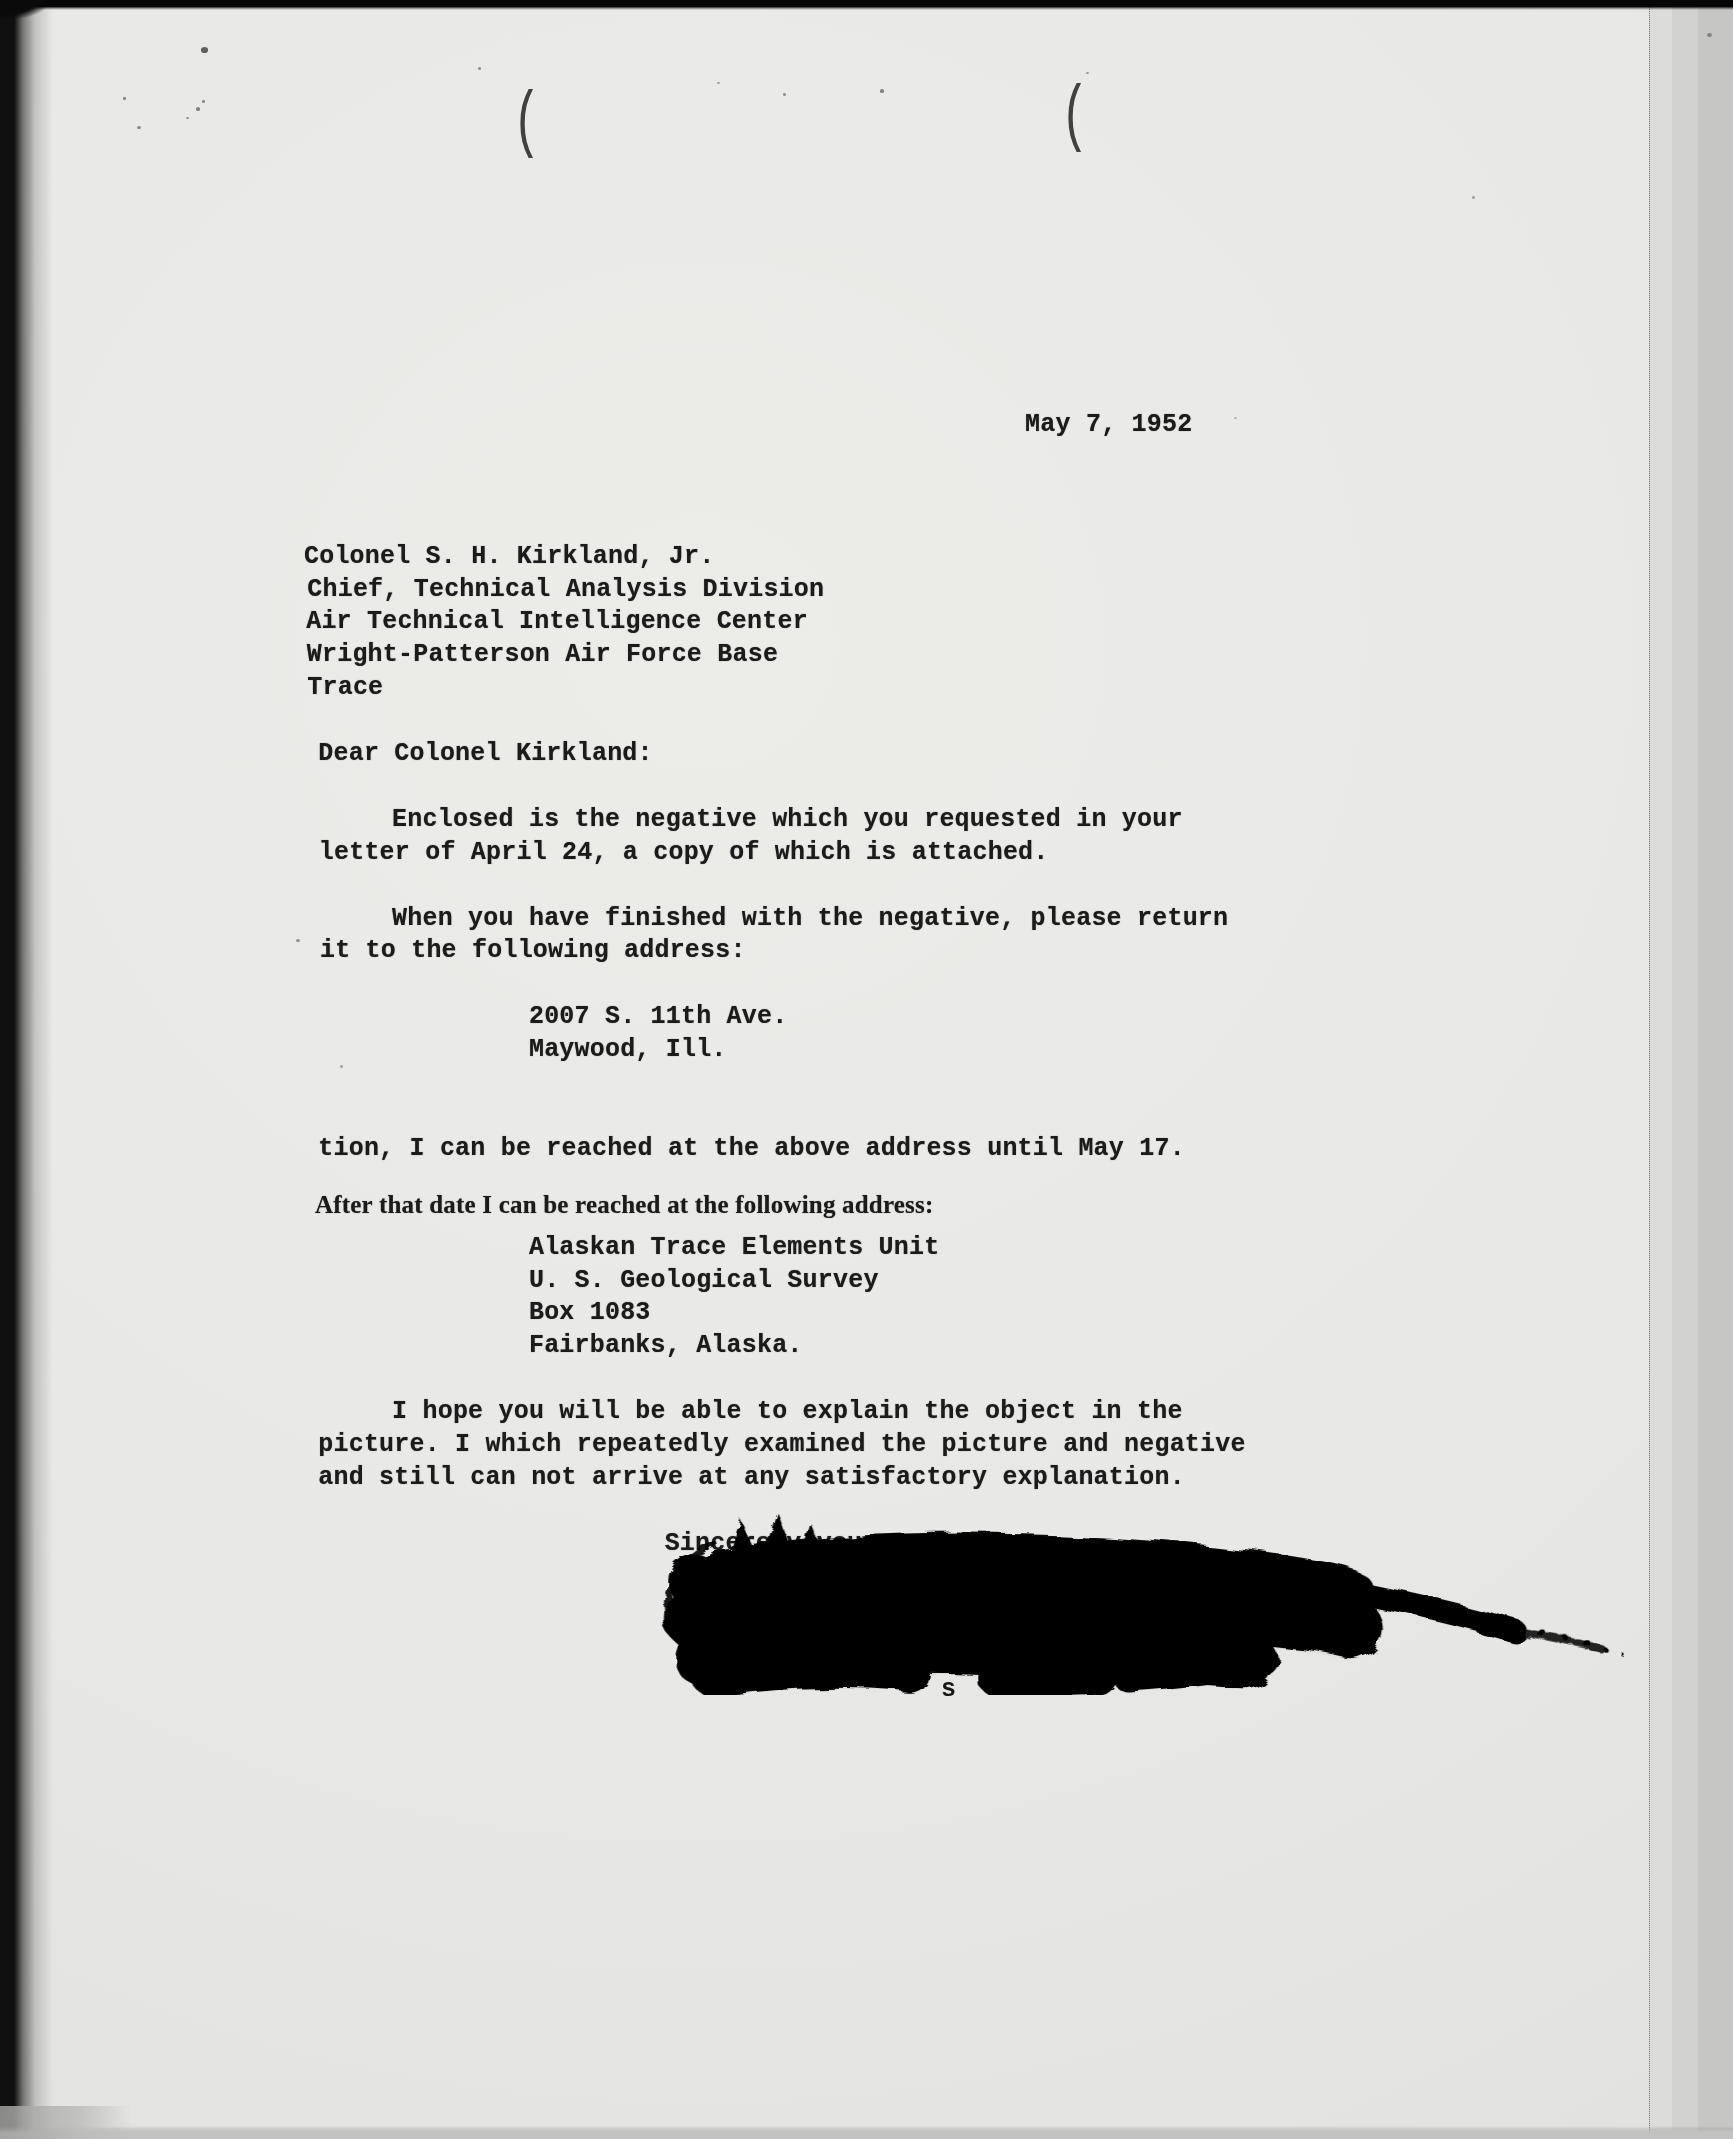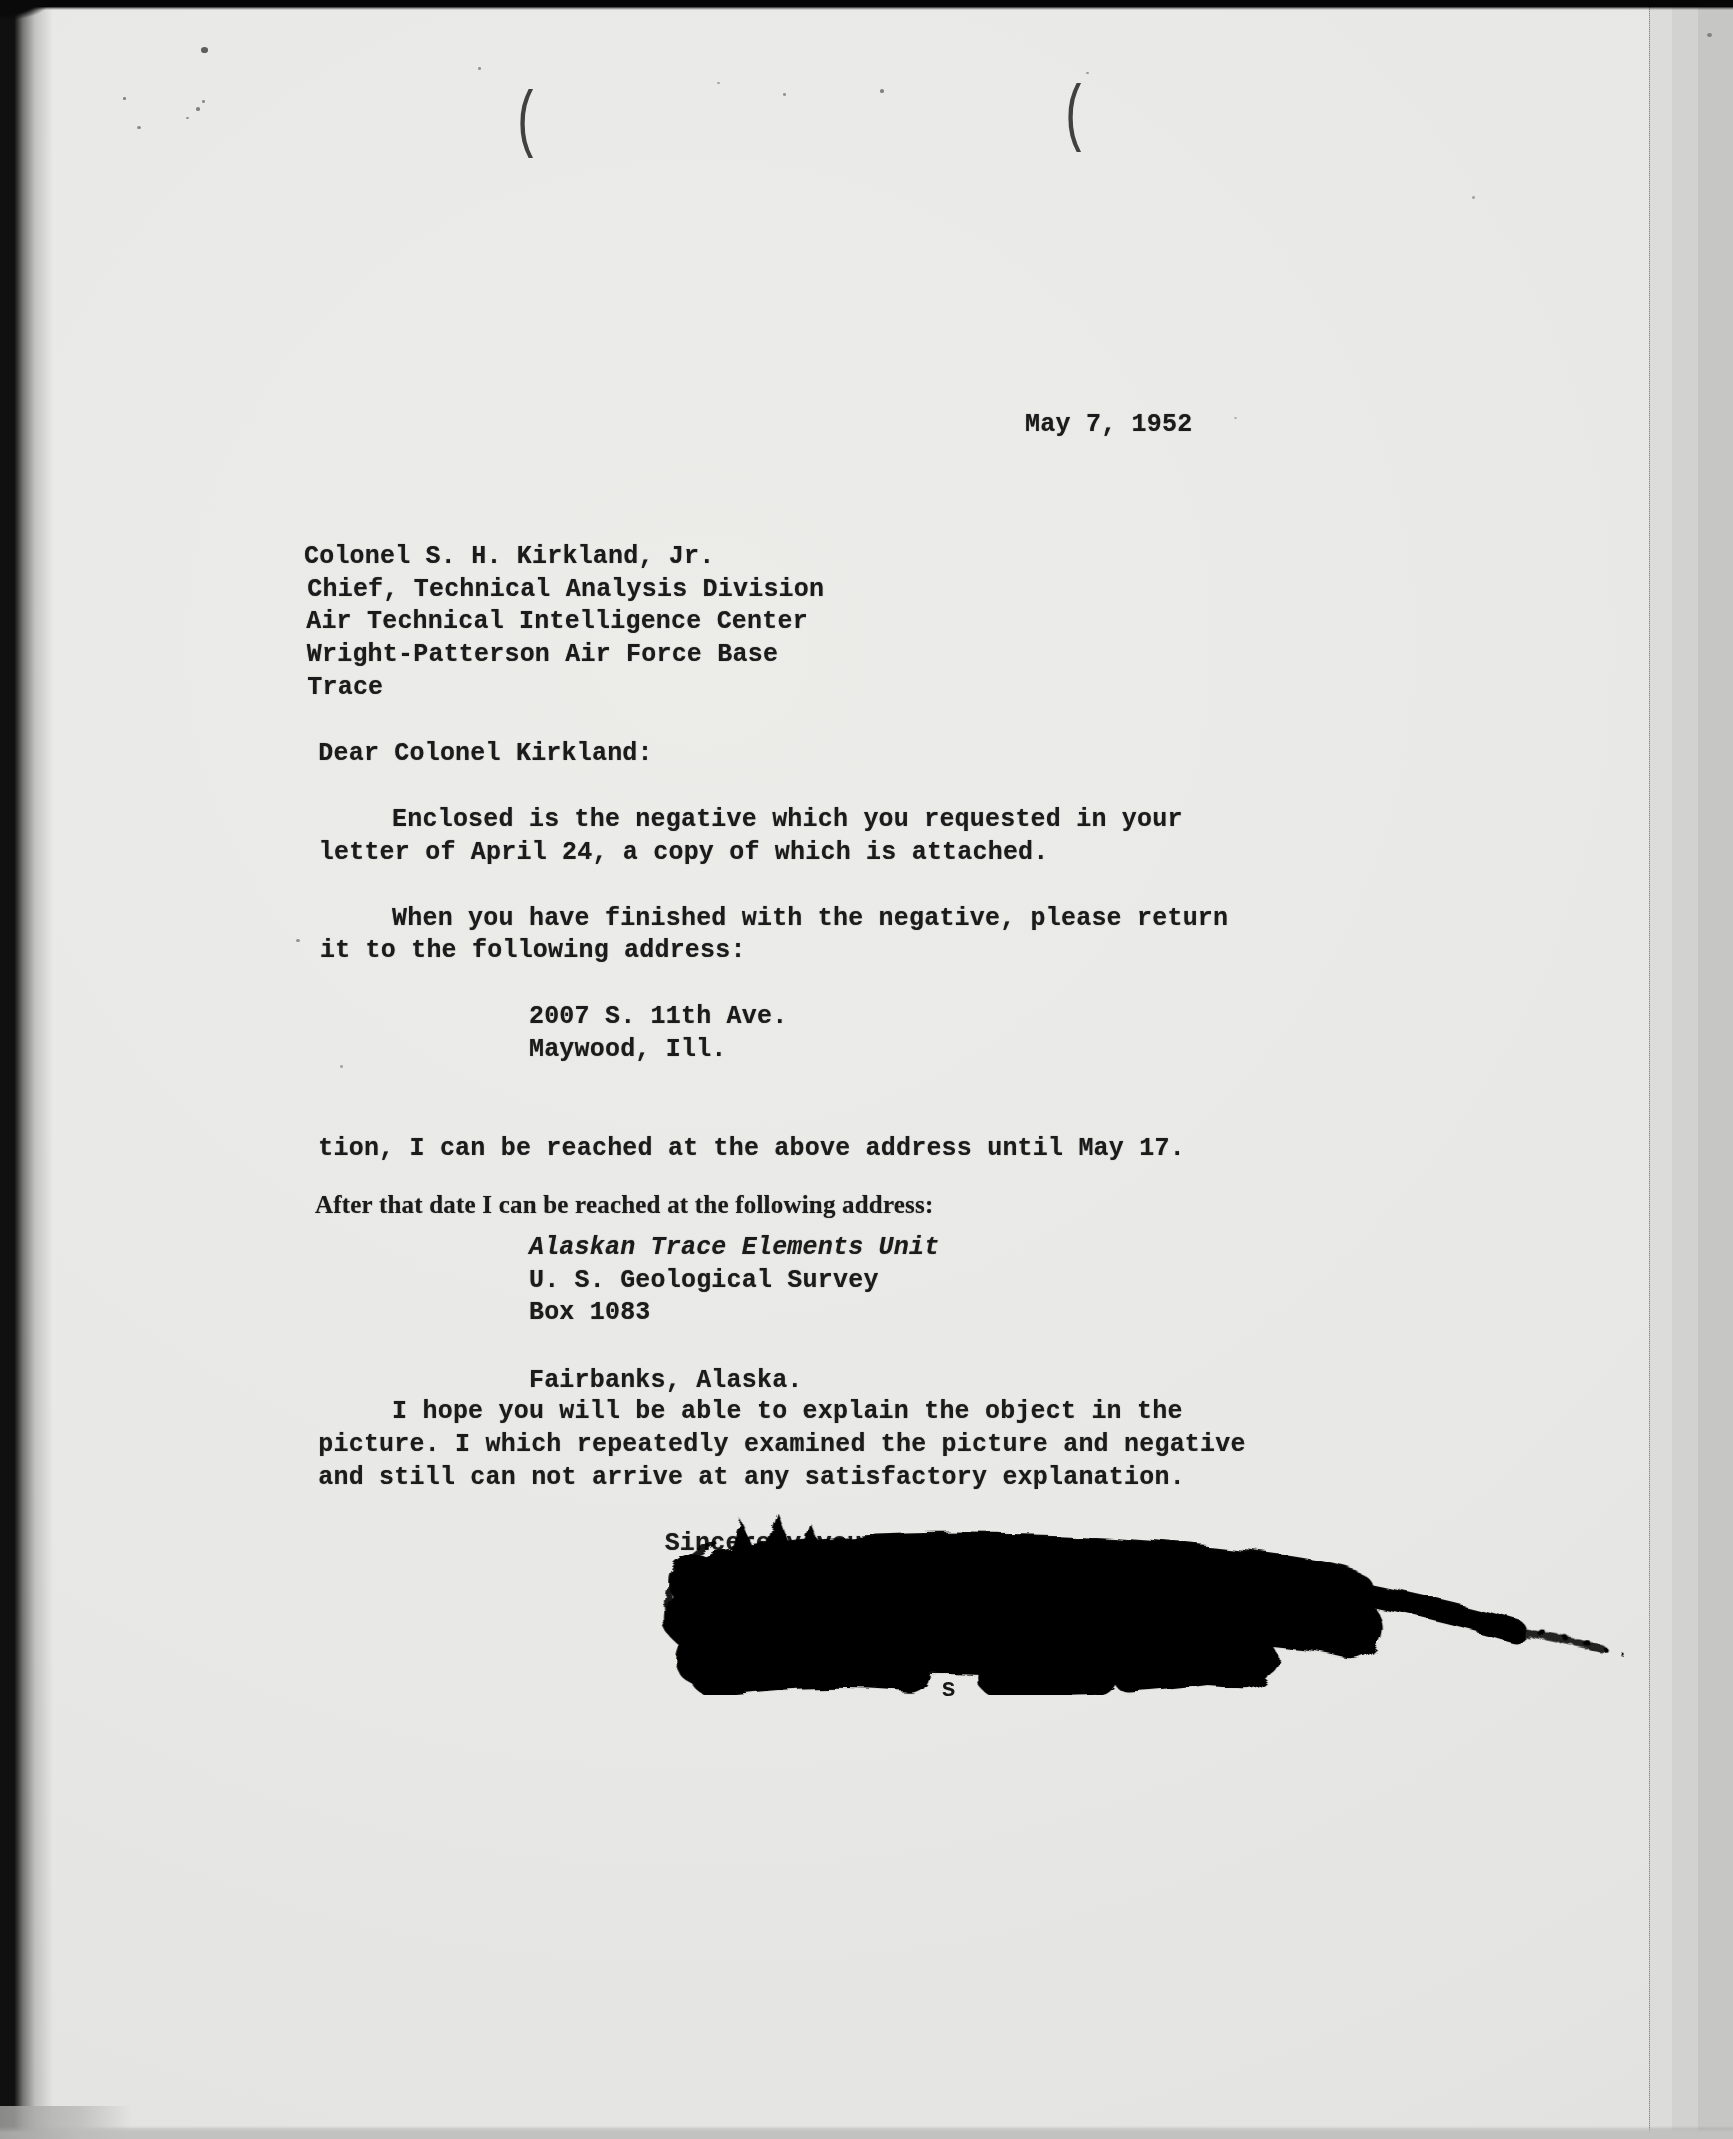--- a/index.html
+++ b/index.html
@@ -76,24 +76,24 @@
       <div class="tline" style="top: 263px; left: -7.7px;">Trace</div>
       <div class="tline" style="top: 329px; left: 3.3px;">Dear Colonel Kirkland:</div>
       <div class="tline" style="top: 395px; left: 1.1px;">     Enclosed is the negative which you requested in your</div>
       <div class="tline" style="top: 428px; left: 3.8px;">letter of April 24, a copy of which is attached.</div>
       <div class="tline" style="top: 494px; left: 1.1px;">     When you have finished with the negative, please return</div>
       <div class="tline" style="top: 526px; left: 5px;">it to the following address:</div>
       <div class="tline" style="top: 592px; left: 1.1px;">              2007 S. 11th Ave.</div>
       <div class="tline" style="top: 625px; left: 1.1px;">              Maywood, Ill.</div>
       <div class="tline" style="top: 724px; left: 3.3px;">tion, I can be reached at the above address until May 17.</div>
       <div class="tline" style="top: 780px; left: 0px; font-family: Liberation Serif, serif;">After that date I can be reached at the following address:</div>
-      <div class="tline" style="top: 823px; left: 1.1px; font-style: italic;">              Alaskan Trace Elements Unit</div>
+      <div class="tline" style="top: 823px; left: 1.1px;">              Alaskan Trace Elements Unit</div>
       <div class="tline" style="top: 856px; left: 1.1px;">              U. S. Geological Survey</div>
       <div class="tline" style="top: 888px; left: 1.1px;">              Box 1083</div>
-      <div class="tline" style="top: 921px; left: 1.1px; margin-top: 35px;">              Fairbanks, Alaska.</div>
+      <div class="tline" style="top: 921px; left: 1.1px;">              Fairbanks, Alaska.</div>
       <div class="tline" style="top: 987px; left: 1.1px;">     I hope you will be able to explain the object in the</div>
       <div class="tline" style="top: 1020px; left: 3.3px;">picture. I which repeatedly examined the picture and negative</div>
       <div class="tline" style="top: 1053px; left: 3.3px;">and still can not arrive at any satisfactory explanation.</div>
       <div class="tline" style="top: 1119px; left: 0px;">                       Sincerely yours,</div>
     </div>
 
   <span class="pen-mark left">(</span>
   <span class="pen-mark right">(</span>
   <span class="sig-char">s</span>
 

